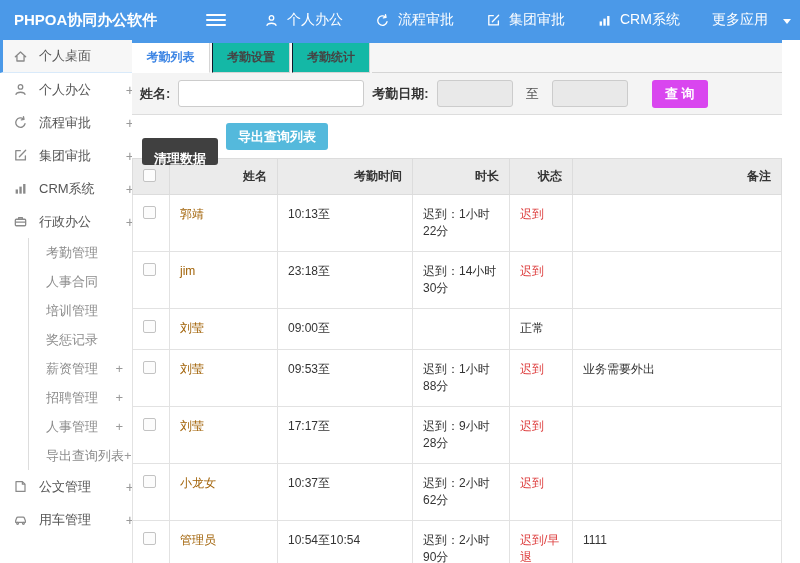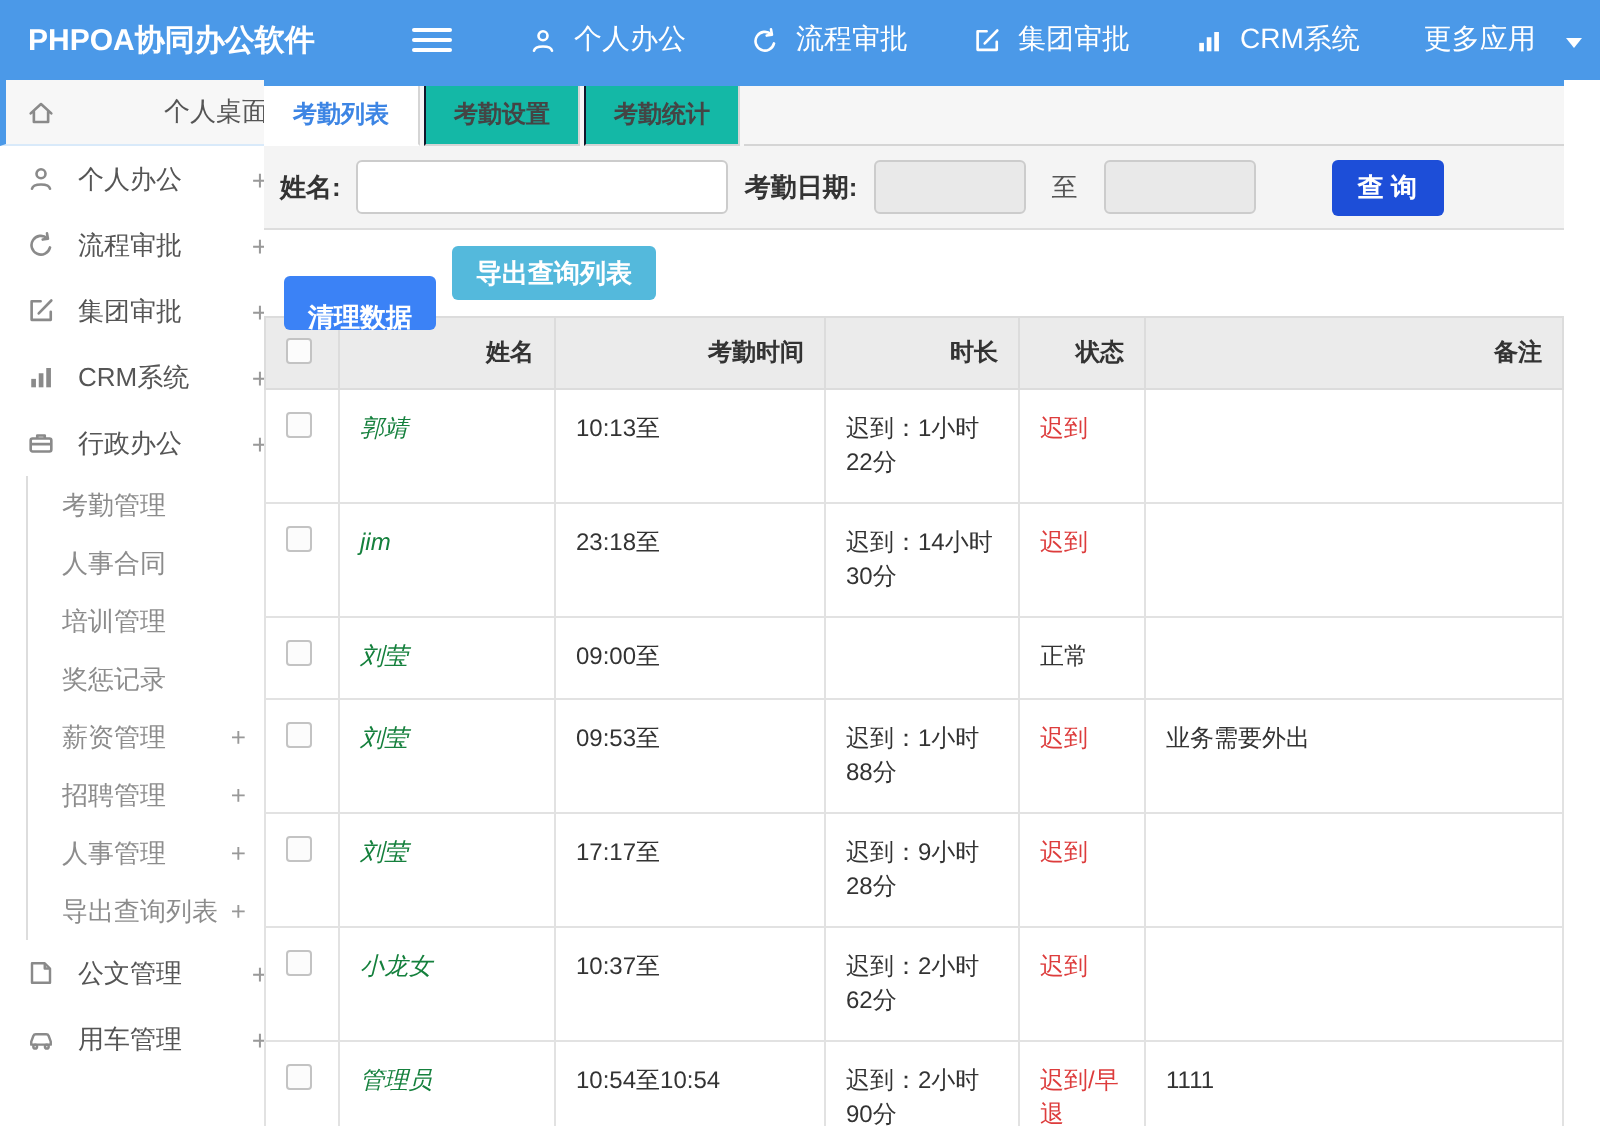--- a/index.html
+++ b/index.html
@@ -20,22 +20,22 @@
     border-top:5px solid #fff; margin-left:7px; transform:translateY(3px); }
 
   
   .sidebar { position:absolute; top:40px; left:0; width:150px; bottom:0;
     background:#fff; border-right:1px solid #e3e3e3; font-size:13px; color:#555; overflow:hidden; }
   .side-item { height:33px; display:flex; align-items:center; padding:0 15px 0 13px; cursor:pointer; }
   .side-item .icn { width:17px; margin-right:9px; color:#8a8a8a; display:flex; flex:0 0 17px; }
   .side-item .lbl { flex:1; white-space:nowrap; }
   .side-item .exp { color:#999; font-size:14px; font-weight:normal; }
   .side-item.active { background:#f7f7f7; border-left:3px solid #4b99e8;
-    padding-left:10px; border-bottom:1px solid #d9eafa;text-align:right; }
-  .submenu { border-left:1px solid #ddd; margin-left:13px; }
+    padding-left:10px; border-bottom:1px solid #d9eafa; }
+  .submenu { border-left:1px solid #ddd; margin-left:28px; }
   .sub-item { height:29px; display:flex; align-items:center; padding:0 26px 0 17px;
     color:#8c8c8c; cursor:pointer; white-space:nowrap; }
   .sub-item .exp { margin-left:auto; color:#999; font-size:13px; }
 
   
   .content { position:absolute; top:40px; left:132px; width:650px; bottom:0; background:#fff; }
   .blue-strip { height:3px; background:#4b99e8; }
   .tabs { height:30px; background:#f6f6f6; display:flex; }
   .tab { width:78px; height:30px; display:flex; align-items:center; justify-content:center;
     font-size:12px; font-weight:bold; color:#444; background:#14b8a6; cursor:pointer;
@@ -47,35 +47,35 @@
   .filter-bar { height:42px; background:#f4f4f4; border-bottom:1px solid #ddd;
     display:flex; align-items:center; font-size:13px; color:#333; padding:0 8px; }
   .filter-bar label { font-weight:bold; white-space:nowrap; }
   .txt { height:27px; border:1px solid #ccc; border-radius:3px; background:#fff;
     margin:0 8px; padding:0 6px; font-size:12px; outline:none; }
   .txt.name { width:186px; }
   .txt.date { width:76px; background:#e9e9e9; }
   .to-label { color:#555; margin:0 5px; }
   .btn { border:none; border-radius:3px; color:#fff; font-size:13px; font-weight:bold;
     cursor:pointer; font-family:inherit; }
-  .btn.primary { width:56px; height:28px; background:#1d4ed8; margin-left:30px; }
+  .btn.primary { width:56px; height:28px; background:#d946ef; margin-left:16px; }
   .action-bar { height:43px; display:flex; align-items:center; padding:0 10px; gap:8px; background:#fff; }
-  .btn.danger { background:#3b82f6; height:27px; padding:12px 12px;margin-top:30px; }
+  .btn.danger { background:#404040; height:27px; padding:12px 12px;margin-top:30px; }
   .btn.info   { background:#54b9dc; height:27px; padding:0 12px; }
 
   
   table { width:100%; border-collapse:collapse; table-layout:fixed; font-size:12px; color:#333; }
   thead th { background:#ebebeb; border:1px solid #dcdcdc; text-align:right;
     padding:9px 10px; font-weight:bold; }
   tbody td { border:1px solid #e2e2e2; padding:11px 10px; vertical-align:top;
     line-height:17px; background:#fff; overflow:hidden; }
   td.c, th.c { text-align:left; padding-left:10px; }
   .cb { display:inline-block; width:13px; height:13px; border:1px solid #c3c3c3;
     border-radius:2px; background:#fcfcfc; cursor:pointer; }
-  td.name span { color:#15803d; cursor:pointer;font-style:italic; }
+  td.name span { color:#a16207; cursor:pointer; }
   .red { color:#dd3c3c; }
   .icn svg { display:block; }
 </style>
 </head>
 <body>
 
 <div class="topbar">
   <div class="brand">PHPOA协同办公软件</div>
   <div class="burger">
       <i></i>

